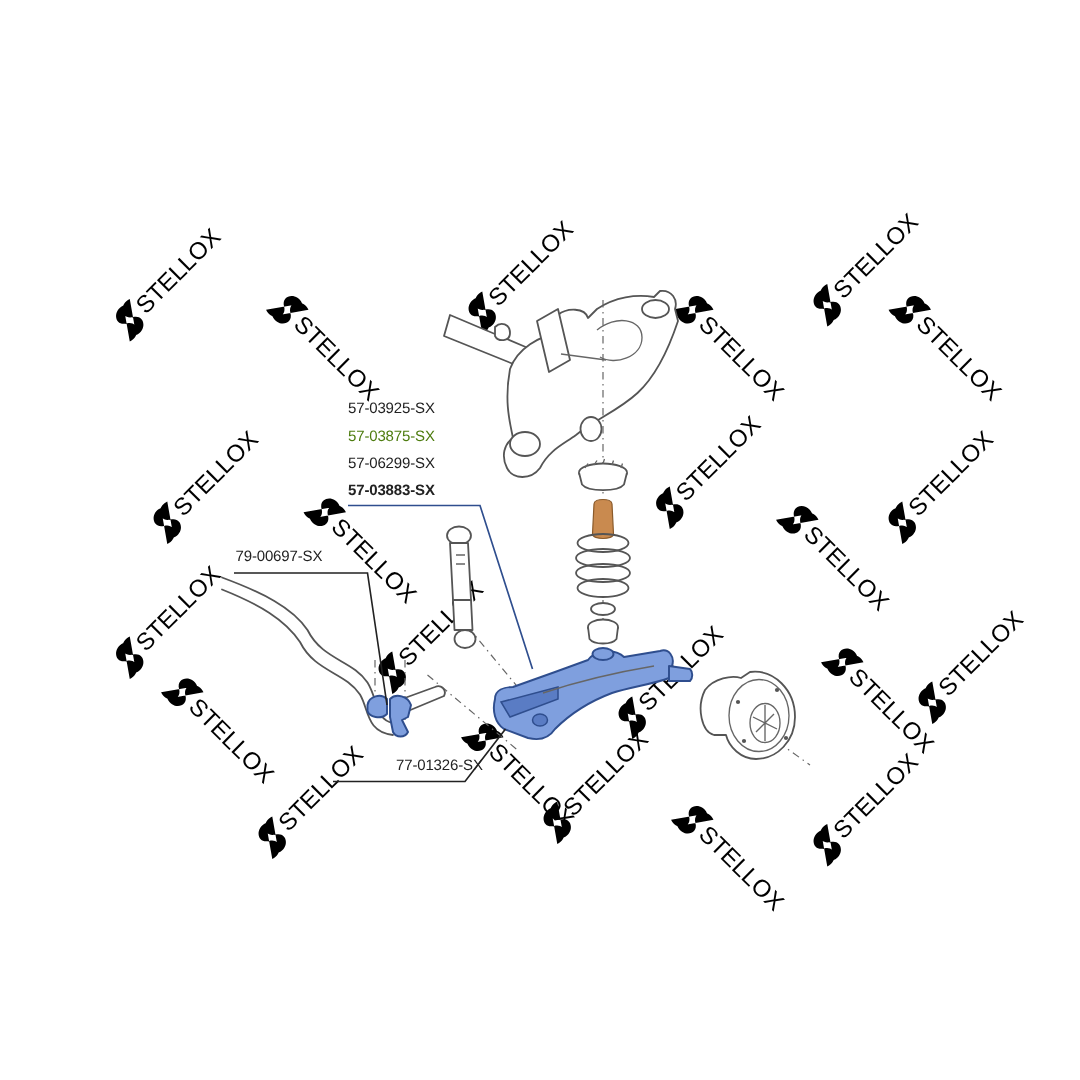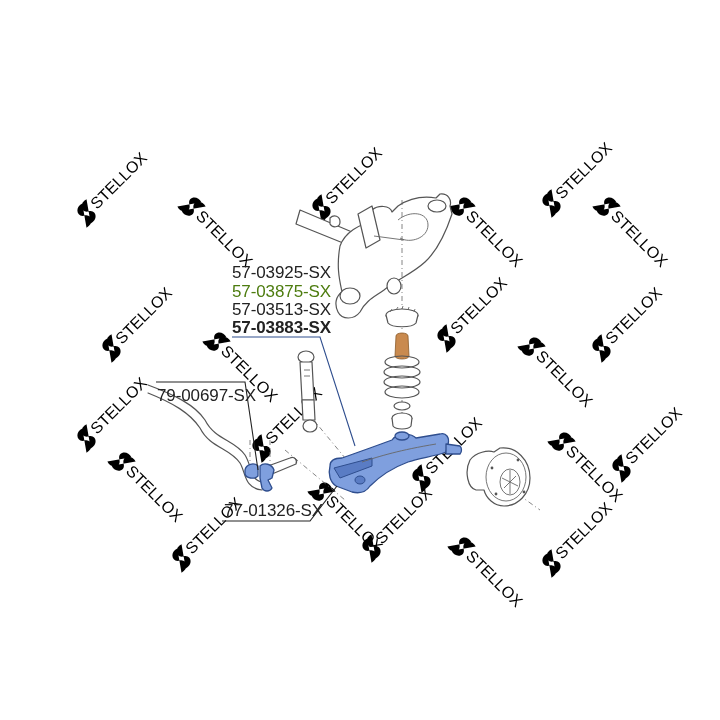--- a/index.html
+++ b/index.html
@@ -1,19 +1,19 @@
 <!DOCTYPE html>
 <html><head>
   <meta charset="utf-8">
   <style>
     html, body { margin: 0; padding: 0; background: #ffffff; }
     body { width: 720px; height: 720px; position: relative; overflow: hidden;
            font-family: "Liberation Sans", "DejaVu Sans", sans-serif; }
     #diagram { position: absolute; left: 0; top: 0; width: 720px; height: 720px; }
-    .label { position: absolute; font-size: 17px; line-height: 17px; color: #222;
+    .label { position: absolute; font-size: 10px; line-height: 17px; color: #222;
              white-space: nowrap; letter-spacing: -0.1px; cursor: pointer; }
     .label.hl { color: #4d7c0f; }
     .ln { fill: none; stroke: #555; stroke-width: 1.2; stroke-linejoin: round; stroke-linecap: round; }
     .thin { fill: none; stroke: #666; stroke-width: 0.9; }
     .dash { fill: none; stroke: #666; stroke-width: 0.8; stroke-dasharray: 5 3 1 3; }
     .part { fill: #ffffff; stroke: #555; stroke-width: 1.2; stroke-linejoin: round; }
     .hlpart { fill: #7f9fde; stroke: #2f4e8e; stroke-width: 1.3; stroke-linejoin: round; }
     .hlpart-dark { fill: #5a7cc4; stroke: #2f4e8e; stroke-width: 1; }
   </style>
 </head>
@@ -180,16 +180,16 @@
 
   <g>
     <path d="M232,337 L320,337 L355,446" fill="none" stroke="#2f4e8e" stroke-width="1.1"></path>
     <path d="M156,382 L245,382 L258,470" fill="none" stroke="#222" stroke-width="1.1"></path>
     <path d="M222,521 L310,521 L337,486" fill="none" stroke="#222" stroke-width="1.1"></path>
   </g>
 </svg>
 
 <div class="label" style="left:232px; top:264px;">57-03925-SX</div>
 <div class="label hl" style="left:232px; top:283px;">57-03875-SX</div>
-<div class="label" style="left:232px; top:301px;">57-03513-SX</div>
+<div class="label" style="left:232px; top:301px;">57-06299-SX</div>
 <div class="label" style="left:232px; top:319px;font-weight:bold;">57-03883-SX</div>
-<div class="label" style="left:157px; top:363px;margin-top:24px;">79-00697-SX</div>
-<div class="label" style="left:224px; top:502px;">77-01326-SX</div>
+<div class="label" style="left:157px; top:363px;">79-00697-SX</div>
+<div class="label" style="left:224px; top:502px;padding-left:40px;">77-01326-SX</div>
 
 </body></html>

